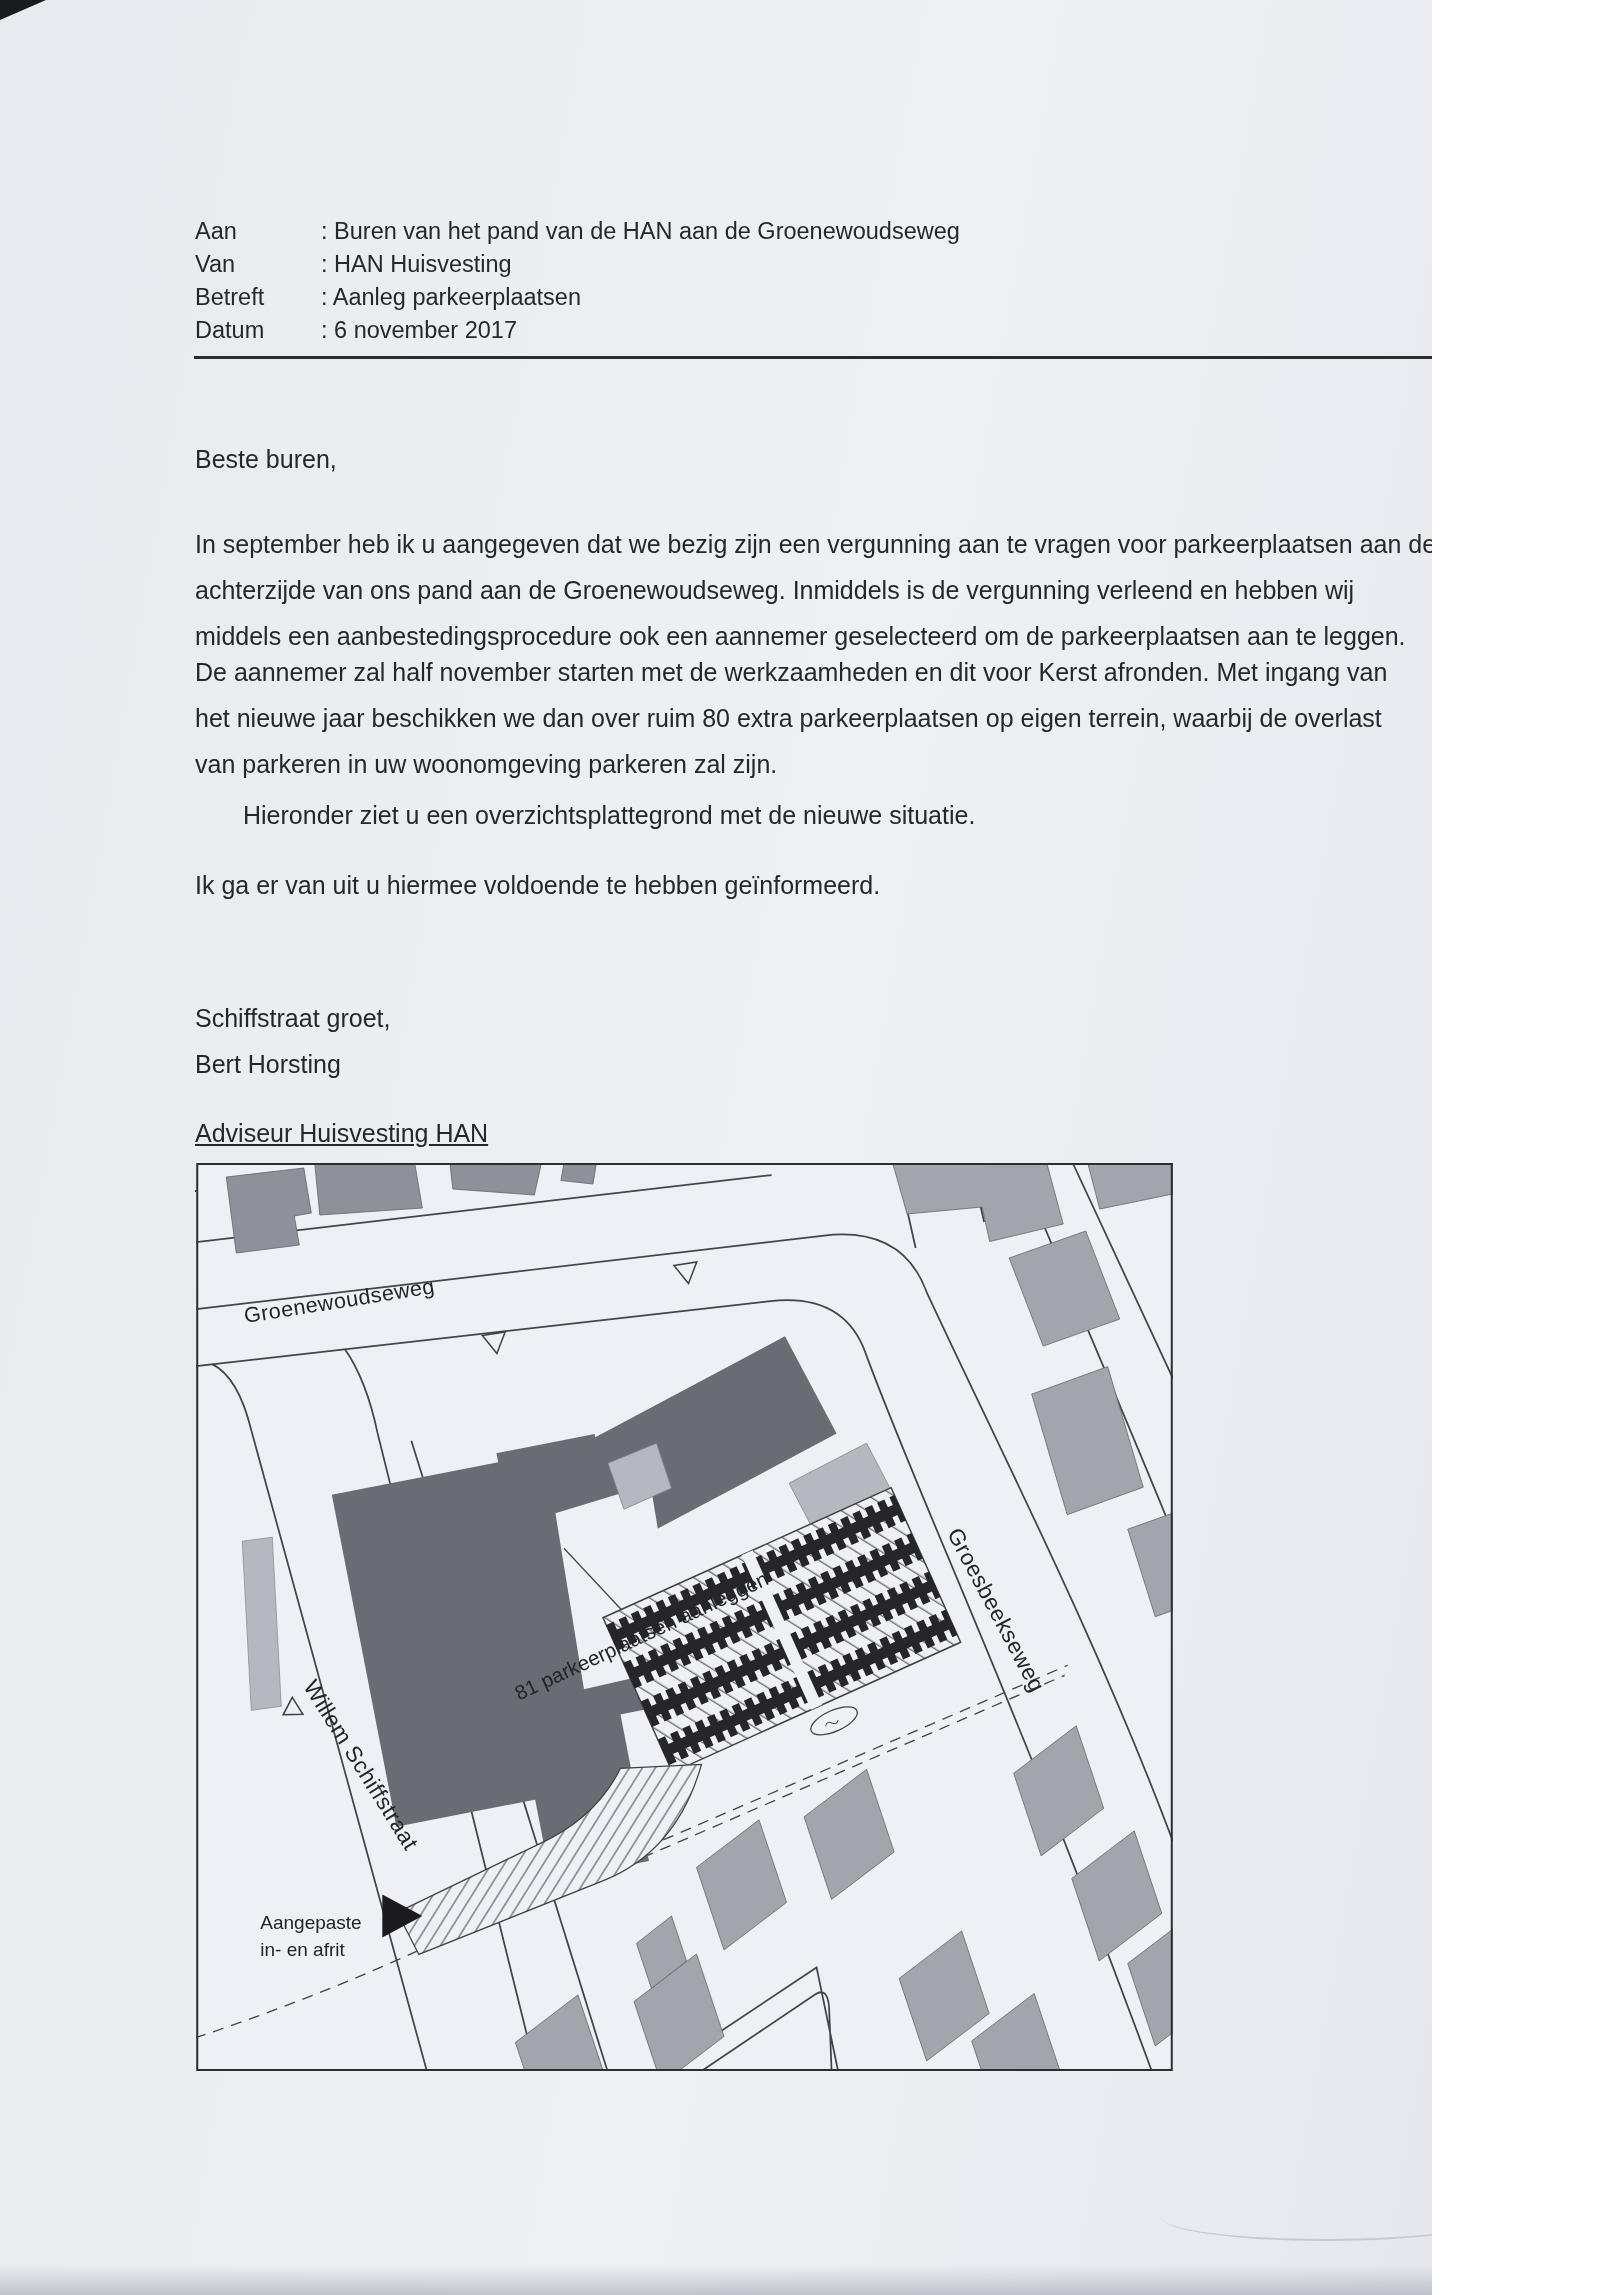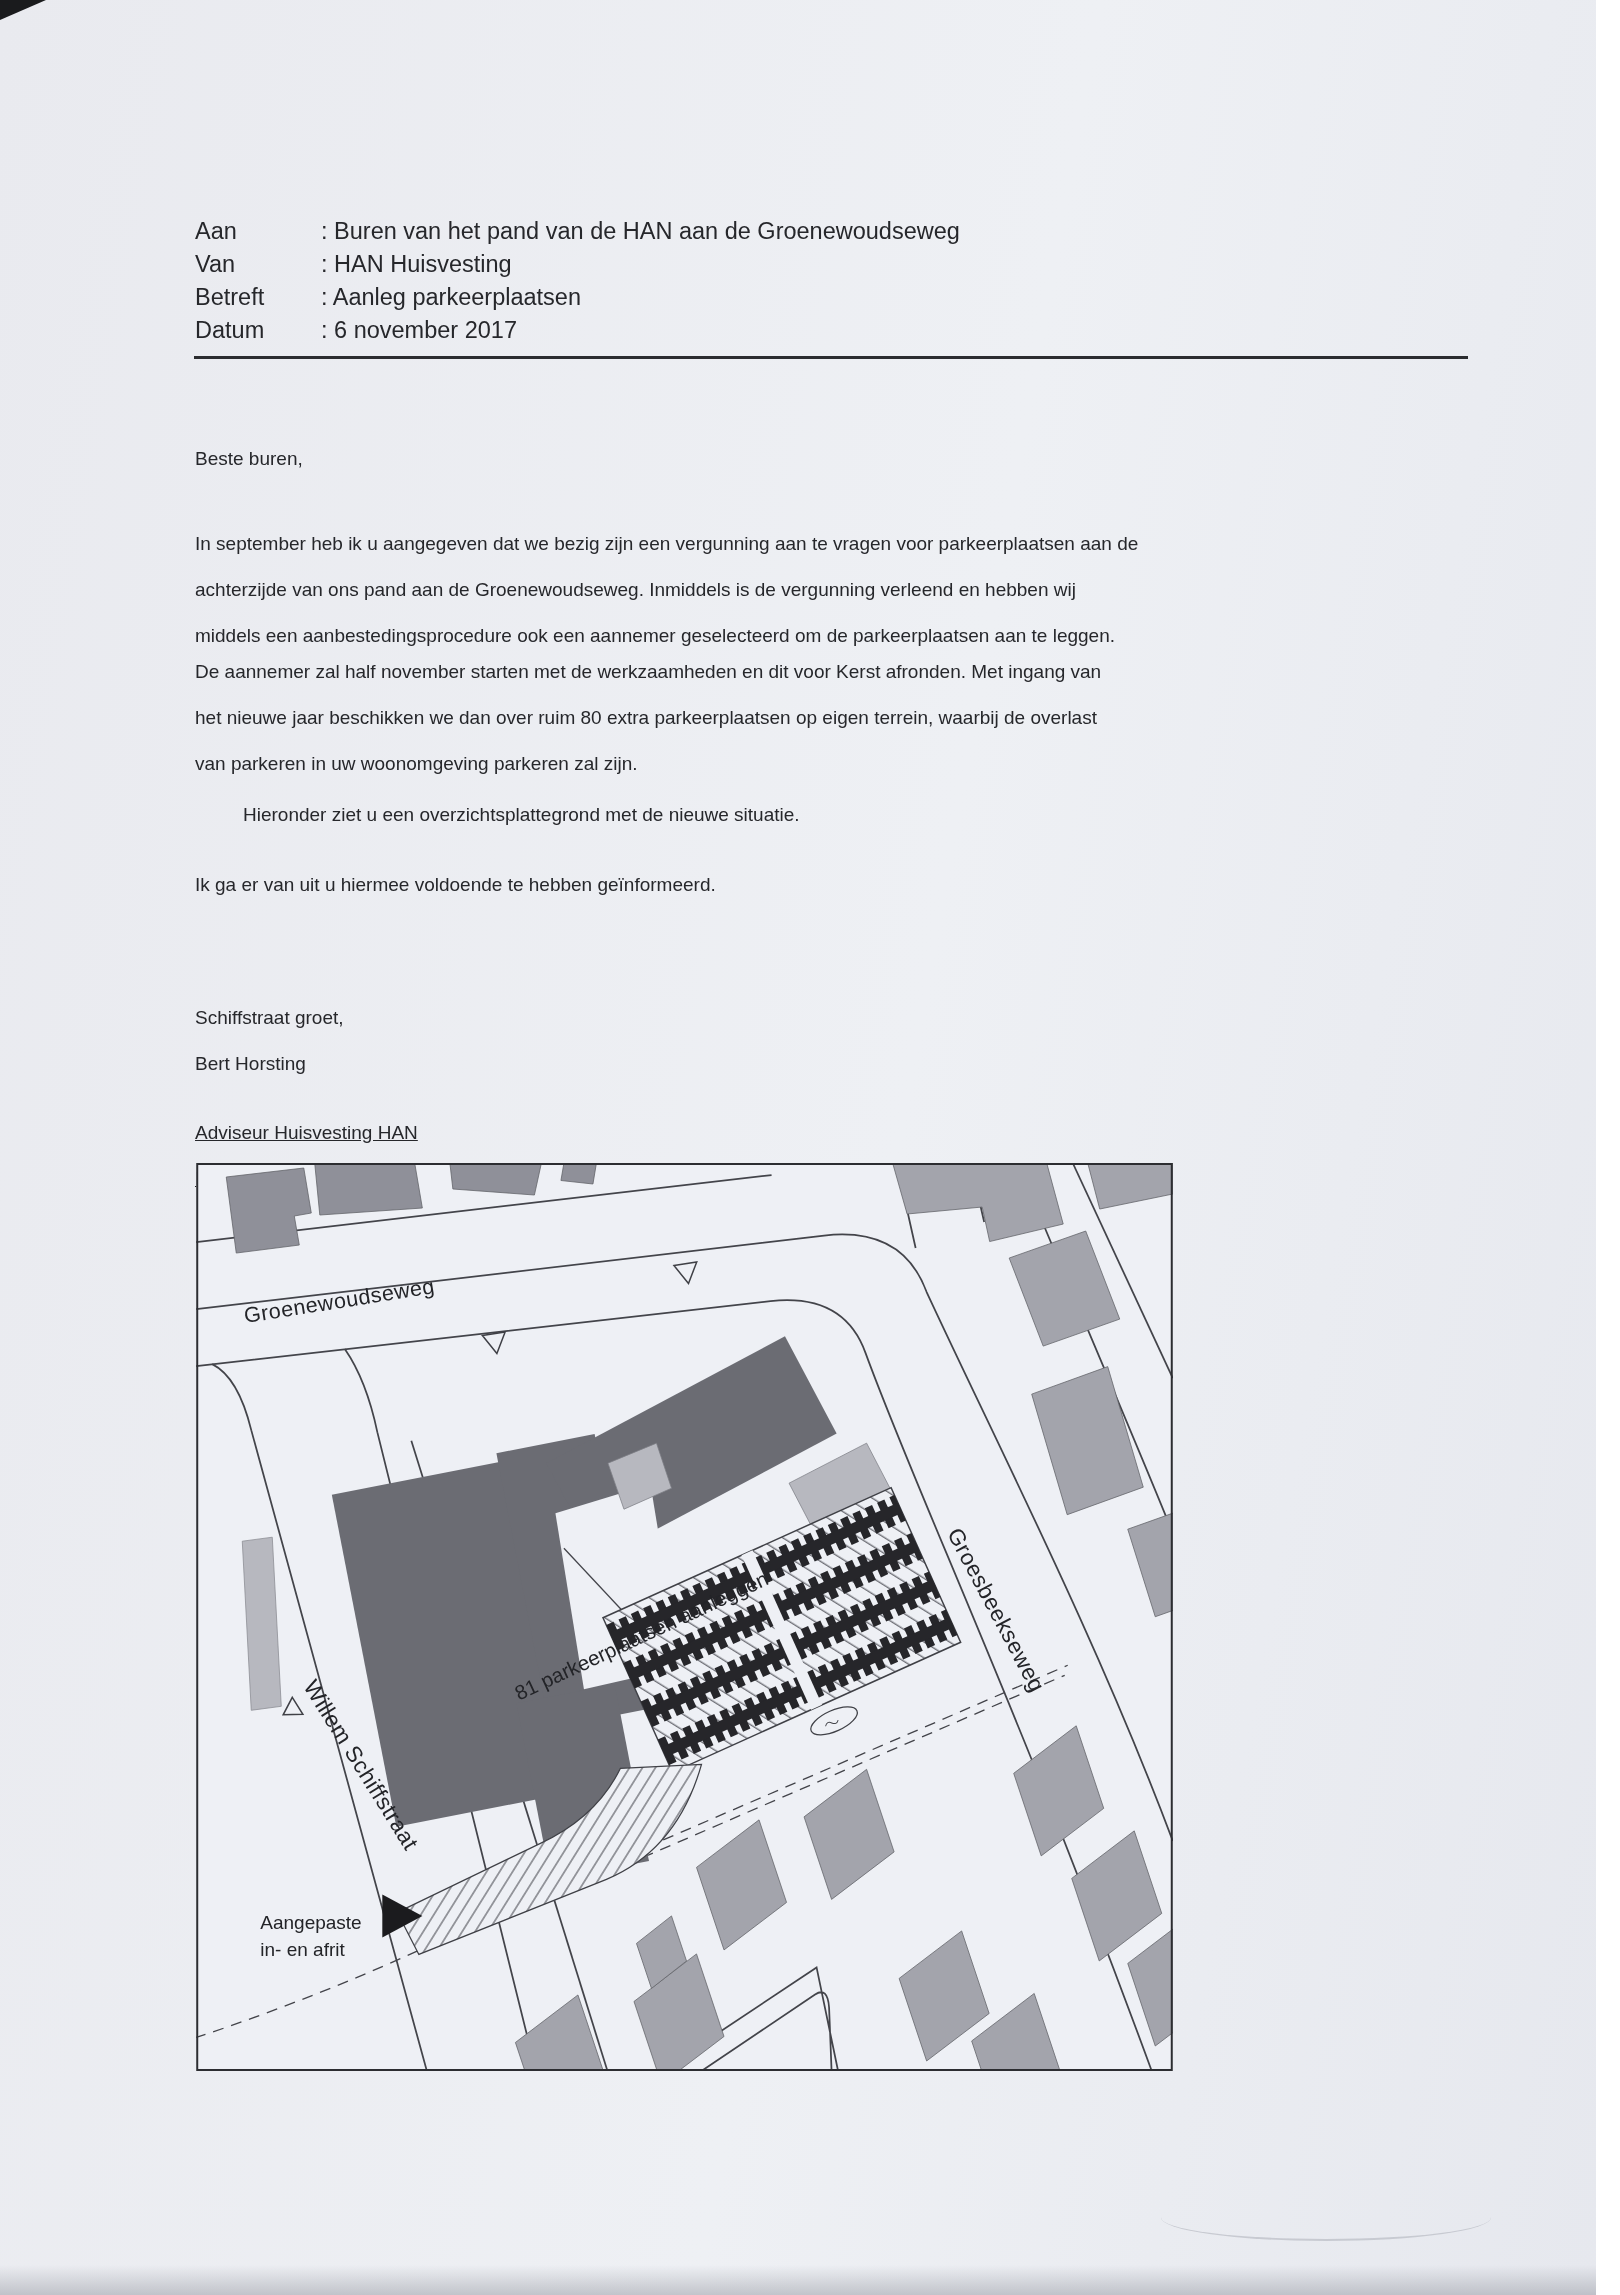--- a/index.html
+++ b/index.html
@@ -1,34 +1,34 @@
 <!DOCTYPE html>
 <html style="font-size:8px"><head>
 <meta charset="utf-8">
 <title>Scanned letter — HAN Huisvesting</title>
 <style>
   html,body{margin:0;padding:0;}
   body{width:1620px;height:2295px;}
   .page{
-    position:relative;width:1596px;height:2295px;overflow:hidden;
+    position:relative;width:1432px;height:2295px;overflow:hidden;
     background:linear-gradient(100deg,#e9eaef 0%,#eef0f4 55%,#e6e8ee 100%);
     font-family:"Liberation Sans",sans-serif;color:#26272b;
   }
   .abs{position:absolute;}
   .corner-wedge{top:0;left:0;width:46px;height:20px;background:#1a1b1d;
     -webkit-clip-path:polygon(0 0,100% 0,0 100%);clip-path:polygon(0 0,100% 0,0 100%);}
   .bottom-shade{left:0;right:0;bottom:0;height:30px;
     background:linear-gradient(to bottom,rgba(168,171,180,0) 0%,rgba(150,153,162,.5) 100%);}
   .crease{left:1161px;top:2194px;width:330px;height:45px;
     border-bottom:2px solid rgba(188,191,199,.75);border-radius:50%;}
   .hdr{left:195px;top:215px;}
   .header-row{display:flex;font-size:23.5px;line-height:33px;}
   .header-label{width:126px;}
   .rule{left:194px;top:356px;width:1274px;height:3px;background:#2b2c30;}
-  .tline{font-size:19px;line-height:46px;white-space:nowrap;}
+  .tline{font-size:25px;line-height:46px;white-space:nowrap;}
   .salutation{left:195px;top:436px;}
   .p1{left:195px;top:521px;}
   .p2{left:195px;top:649px;}
   .p3{left:195px;top:792px;margin-left:48px;}
   .p4{left:195px;top:862px;}
   .sig1{left:195px;top:995px;}
   .sig2{left:195px;top:1110px;text-decoration:underline;}
   .map-figure{left:196px;top:1163px;width:977px;height:908px;}
   .map-figure svg{display:block;width:100%;height:100%;}
   svg text{font-family:"Liberation Sans",sans-serif;fill:#232428;}

